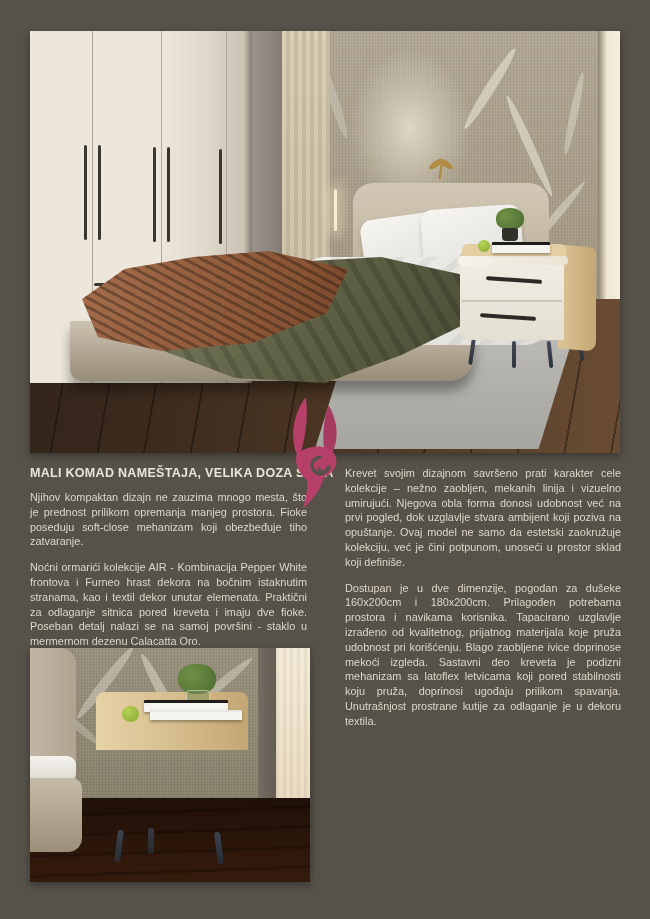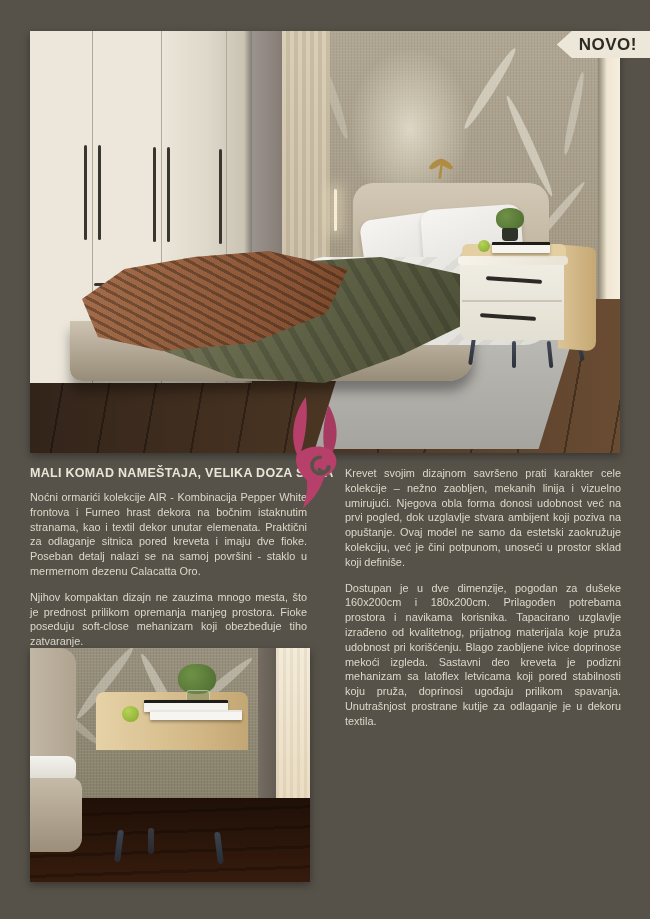--- a/index.html
+++ b/index.html
@@ -234,35 +234,32 @@
       <div class="seam"></div>
       <div class="hbar" style="left:26px;top:62px;transform:rotate(4deg);"></div>
       <div class="hbar" style="left:20px;top:99px;transform:rotate(4deg);"></div>
       <div class="plant-blob" style="left:36px;top:-8px;width:28px;height:22px;"></div>
       <div class="pot" style="left:42px;top:12px;width:16px;height:13px;"></div>
       <div class="apple" style="left:18px;top:24px;width:12px;height:12px;"></div>
       <div class="bookstack" style="left:32px;top:26px;width:58px;height:11px;"></div>
     </div>
   </div>
 
-  <div class="novo-badge">
-    <span>NOVO!</span>
-  </div>
 
   <svg class="brand-logo" viewBox="0 0 70 110">
     <path d="M28 1 C15 19 12 42 21 60 C27 46 31 21 28 1 Z" fill="#b6406a"></path>
     <path d="M50 9 C60 26 61 46 49 63 C43 50 44 25 50 9 Z" fill="#a63a60"></path>
     <path d="M19 57 C27 48 47 45 55 55 C61 64 56 74 46 78 C42 91 35 100 25 109 C29 97 30 88 29 81 C22 75 17 66 19 57 Z" fill="#b6406a"></path>
     <path d="M42 59 a8 8 0 1 0 8 8 a5 5 0 0 1 -9 4" fill="none" stroke="#56524a" stroke-width="3.4" stroke-linecap="round"></path>
   </svg>
 
   <div class="col col-left">
     <h2>MALI KOMAD NAMEŠTAJA, VELIKA DOZA STILA</h2>
+    <p>Njihov kompaktan dizajn ne zauzima mnogo mesta, što je prednost prilikom opremanja manjeg prostora. Fioke poseduju soft-close mehanizam koji obezbeđuje tiho zatvaranje.</p>
     <p>Noćni ormarići kolekcije AIR - Kombinacija Pepper White frontova i Furneo hrast dekora na bočnim istaknutim stranama, kao i textil dekor unutar elemenata. Praktični za odlaganje sitnica pored kreveta i imaju dve fioke. Poseban detalj nalazi se na samoj površini - staklo u mermernom dezenu Calacatta Oro.</p>
-    <p>Njihov kompaktan dizajn ne zauzima mnogo mesta, što je prednost prilikom opremanja manjeg prostora. Fioke poseduju soft-close mehanizam koji obezbeđuje tiho zatvaranje.</p>
   </div>
 
   <div class="col col-right">
     <p>Krevet svojim dizajnom savršeno prati karakter cele kolekcije – nežno zaobljen, mekanih linija i vizuelno umirujući. Njegova obla forma donosi udobnost već na prvi pogled, dok uzglavlje stvara ambijent koji poziva na opuštanje. Ovaj model ne samo da estetski zaokružuje kolekciju, već je čini potpunom, unoseći u prostor sklad koji definiše.</p>
     <p>Dostupan je u dve dimenzije, pogodan za dušeke 160x200cm i 180x200cm. Prilagođen potrebama prostora i navikama korisnika. Tapacirano uzglavlje izrađeno od kvalitetnog, prijatnog materijala koje pruža udobnost pri korišćenju. Blago zaobljene ivice doprinose mekoći izgleda. Sastavni deo kreveta je podizni mehanizam sa latoflex letvicama koji pored stabilnosti koju pruža, doprinosi ugođaju prilikom spavanja. Unutrašnjost prostrane kutije za odlaganje je u dekoru textila.</p>
   </div>
 
   <div class="photo-ns">
     <div class="abs ns-wallpaper"></div>
     <div class="leaf" style="left:70px;top:-10px;width:10px;height:90px;transform:rotate(38deg);opacity:.7;"></div>

